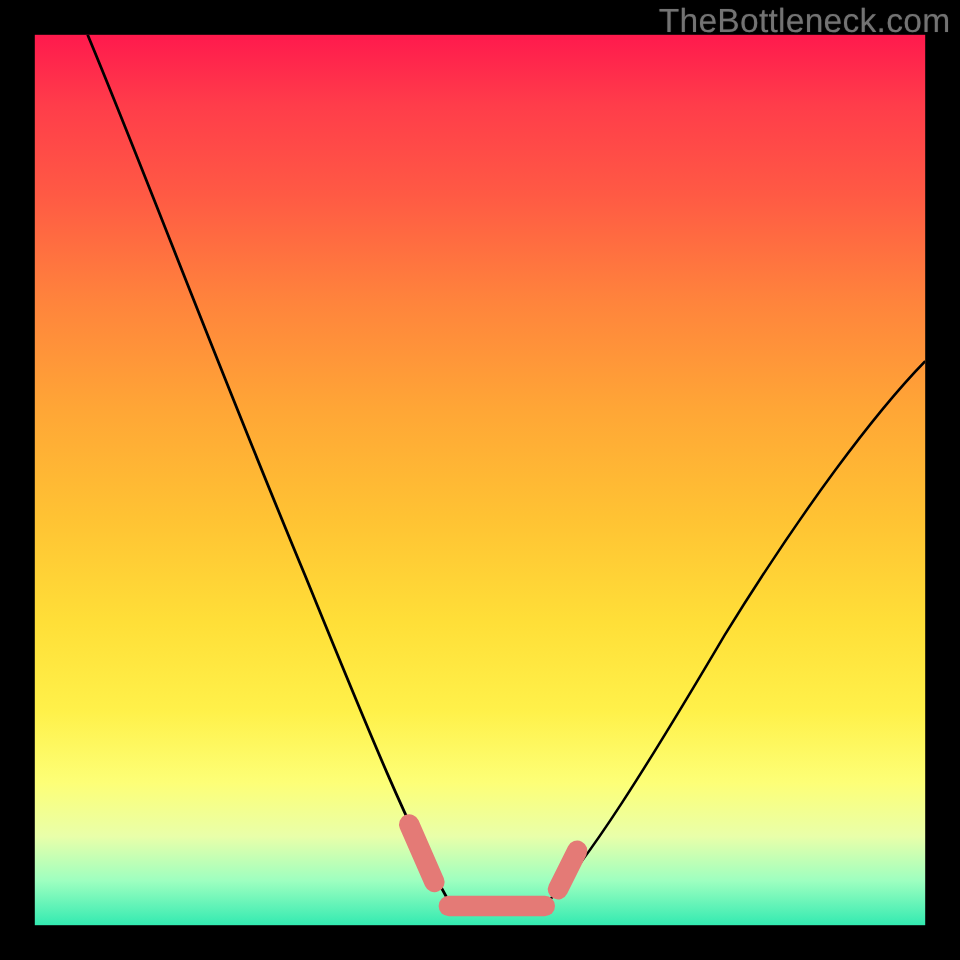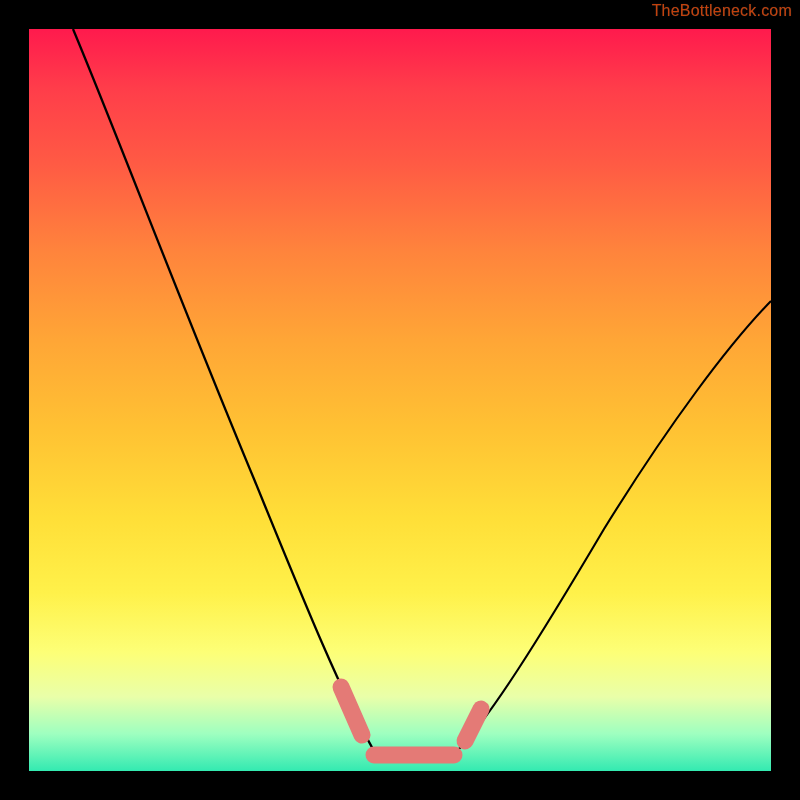--- a/index.html
+++ b/index.html
@@ -29,22 +29,22 @@
       #fdff77 84%,
       #e9ffa9 90%,
       #9effc0 95%,
       #33eab1 100%
     );
   }
   .watermark {
     position: absolute;
     top: 2px;
     right: 8px;
-    color: #c2410c;
-    font-size: 16px;
+    color: #737373;
+    font-size: 28px;
     font-weight: 400;
     letter-spacing: 0.2px;
     z-index: 30;
     text-shadow: 0 0 1px rgba(255,255,255,0.2);
   }
   svg.curves {
     position: absolute;
     left: 0;
     top: 0;
     width: 742px;

